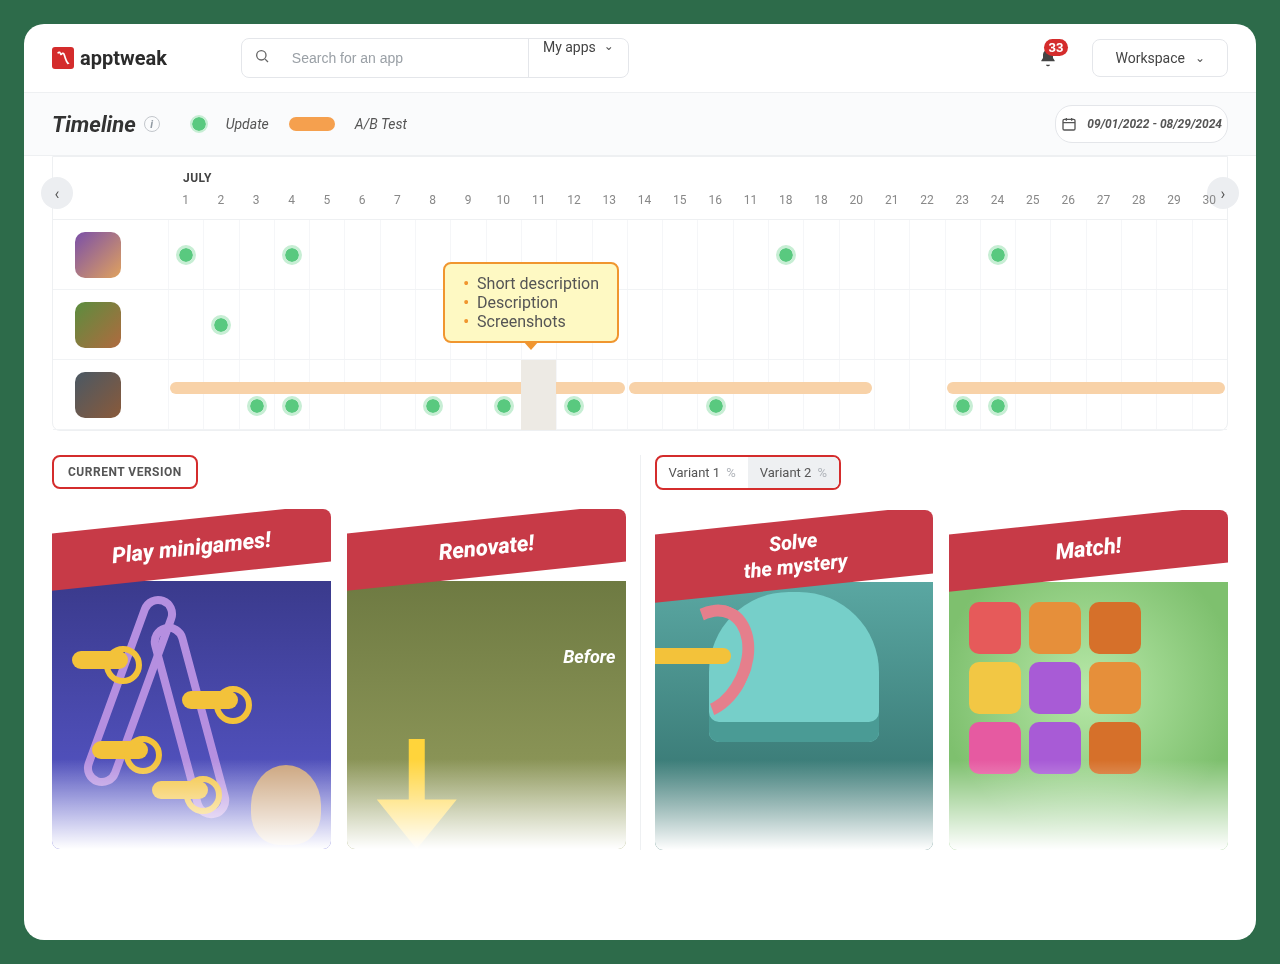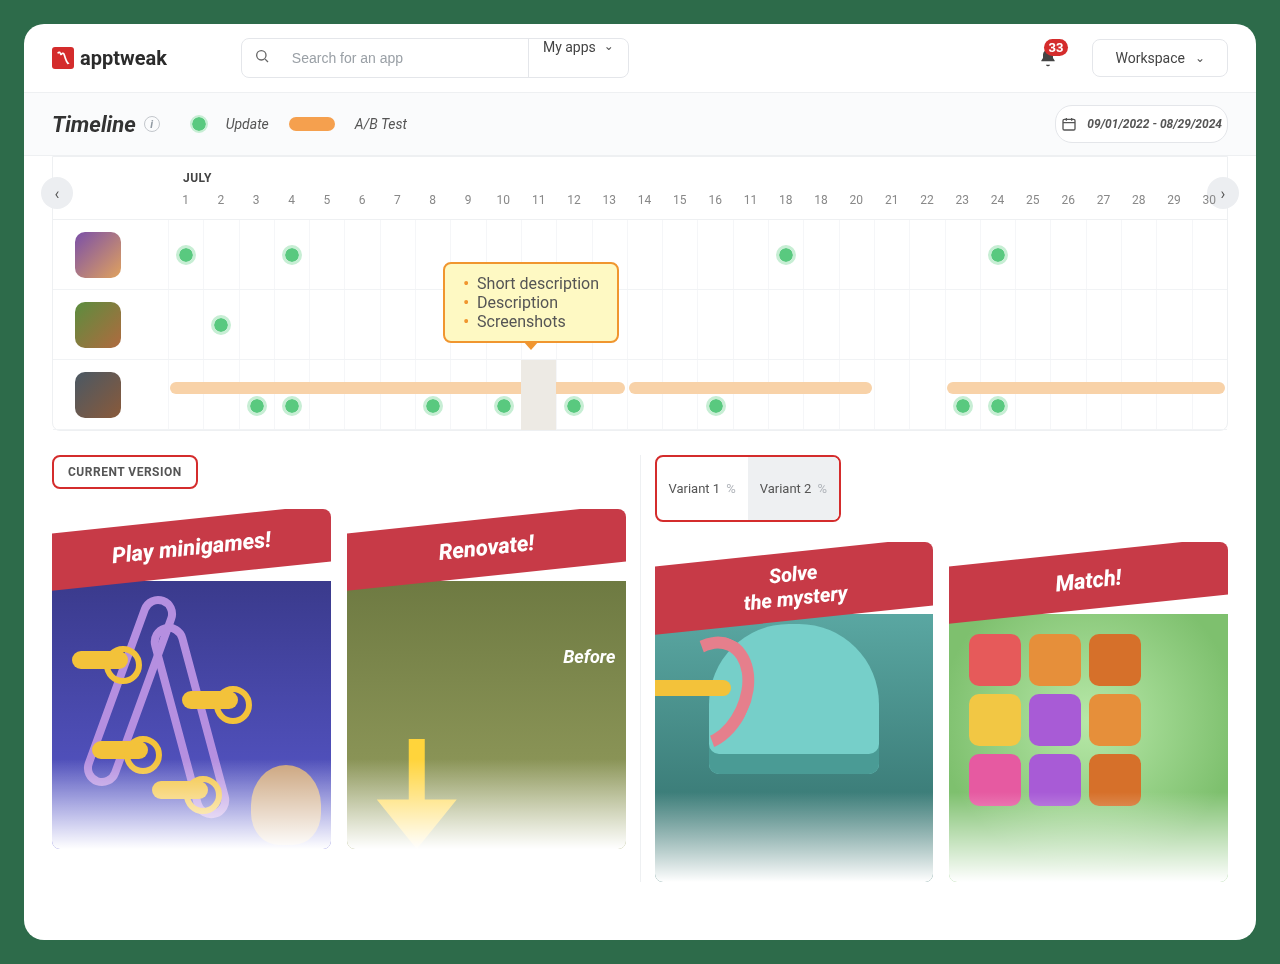--- a/index.html
+++ b/index.html
@@ -80,21 +80,21 @@
   .tooltip li::before { content:"• "; color:#f0962f; font-weight:700; margin-right:4px;}
   .tooltip::after { content:""; position:absolute; bottom:-9px; left:50%; transform:translateX(-50%); width:0; height:0; border-left:8px solid transparent; border-right:8px solid transparent; border-top:9px solid #f0962f; }
 
   
   .variants-row { display:flex; margin:24px 28px 0; gap:0; }
   .variant-col { flex:1; padding:0 14px; position:relative;}
   .variant-col:first-child { border-right:1px solid #eef0f2; padding-left:0;}
   .variant-col:last-child { padding-right:0; }
   .tag { display:inline-block; border:2px solid #d42c2c; border-radius:8px; padding:8px 14px; font-size:12px; font-weight:700; letter-spacing:.5px; color:#555; background:#fff;}
   .tab-group { display:inline-flex; border:2px solid #d42c2c; border-radius:8px; overflow:hidden; background:#fff;}
-  .tab-btn { padding:24px 12px; font-size:13px; color:#555; display:flex; align-items:center; gap:6px;}
+  .tab-btn { padding:8px 12px; font-size:13px; color:#555; display:flex; align-items:center; gap:6px;}
   .tab-btn.active { background:#eef0f2;}
   .pct { color:#b0b4ba; font-size:13px;}
   .shots { display:flex; gap:16px; margin-top:20px; height:340px; }
   .shot { flex:1; border-radius:8px; overflow:hidden; position:relative; }
   .banner { position:absolute; top:10px; left:-20px; right:-20px; background:#c73a47; color:#fff; font-weight:800; font-style:italic; font-size:22px; padding:16px 28px; transform:rotate(-6deg); text-align:center;}
   .shot-body { position:absolute; top:72px; bottom:0; left:0; right:0; }
   .fade { position:absolute; left:0; right:0; bottom:0; height:90px; background:linear-gradient(to bottom, rgba(255,255,255,0), #fff); z-index:5;}
 
   
   .sb-mini { background:linear-gradient(180deg,#3a3a8c 0%, #5a5ad0 100%); }

